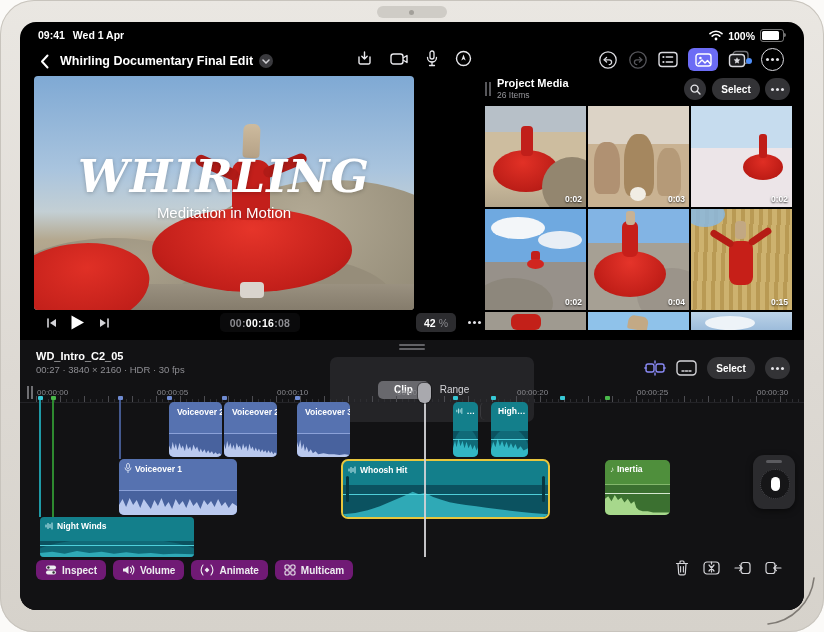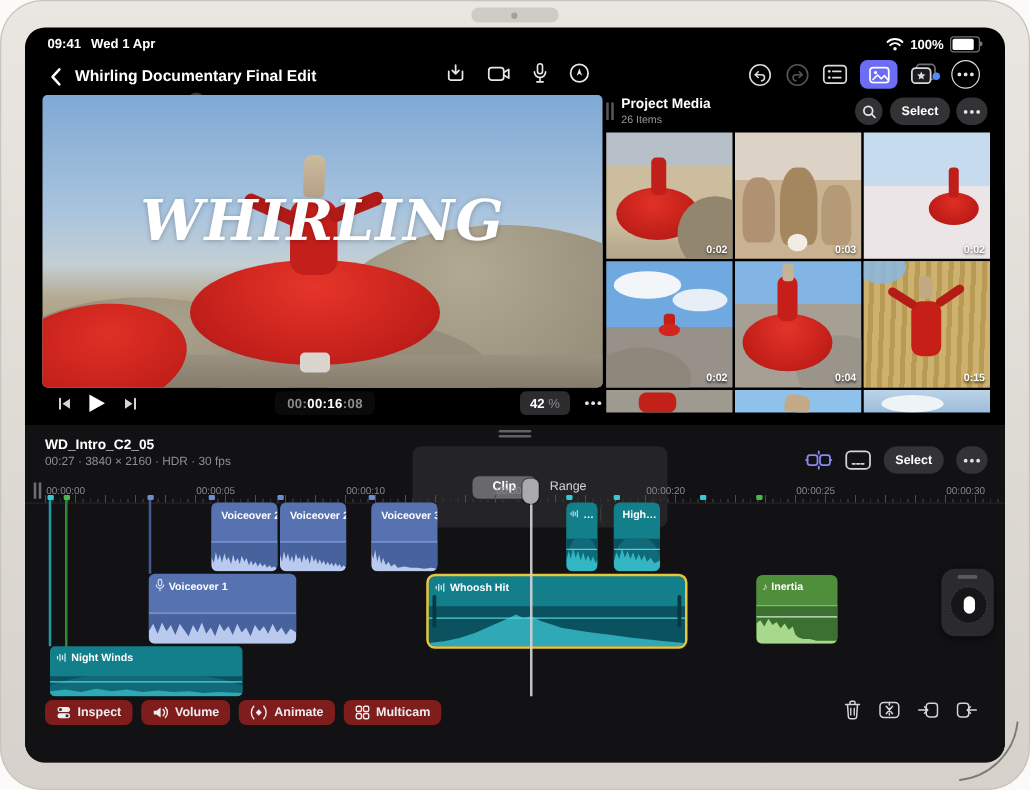--- a/index.html
+++ b/index.html
@@ -11,21 +11,21 @@
   #campill{position:absolute;left:377px;top:6px;width:70px;height:12px;border-radius:7px;background:#cfccc6;}
   #camdot{position:absolute;left:409px;top:10px;width:5px;height:5px;border-radius:50%;background:#a3a09a;}
   #pencil-arc{position:absolute;right:8px;bottom:6px;width:52px;height:50px;}
   
   .sbtext{font-size:10.5px;font-weight:700;color:#fff;}
   
   .pill{background:#333336;border-radius:13px;color:#fff;font-size:10px;font-weight:600;display:flex;align-items:center;justify-content:center;}
   .dots{width:3px;height:3px;border-radius:50%;background:#e4e4e8;box-shadow:5px 0 #e4e4e8,10px 0 #e4e4e8;}
   .cir{border-radius:50%;display:flex;align-items:center;justify-content:center;}
   
-  #viewer{position:absolute;left:14px;top:54px;width:448px;height:234px;border-radius:4px;overflow:hidden;background:linear-gradient(180deg,#7fa9d4 0%,#a9c4de 40%,#c3cfd4 58%,#b4a88f 70%,#9a9080 100%);}
+  #viewer{position:absolute;left:14px;top:54px;width:380px;height:234px;border-radius:4px;overflow:hidden;background:linear-gradient(180deg,#7fa9d4 0%,#a9c4de 40%,#c3cfd4 58%,#b4a88f 70%,#9a9080 100%);}
   .hill{position:absolute;border-radius:50%;}
   .ovl-title{position:absolute;left:0;right:0;top:74px;text-align:center;font-family:"DejaVu Serif",serif;font-style:italic;font-weight:700;font-size:45px;color:#fff;letter-spacing:1px;text-shadow:0 1px 4px rgba(0,0,0,.25);}
   .ovl-sub{position:absolute;left:0;right:0;top:128px;text-align:center;font-size:15px;color:#fff;font-weight:400;text-shadow:0 1px 3px rgba(0,0,0,.3);}
   
   .thumb{position:absolute;overflow:hidden;background:#222;}
   .dur{position:absolute;right:4px;bottom:3px;font-size:8.5px;color:#fff;text-shadow:0 1px 2px rgba(0,0,0,.8);font-weight:600;}
   
   #tl-bg{position:absolute;left:0;top:318px;width:784px;height:270px;background:#121214;}
   .seg{display:flex;align-items:center;background:#242427;border-radius:7px;padding:2px;}
   .seg .s{width:51px;height:18px;display:flex;align-items:center;justify-content:center;font-size:10px;color:#d6d6da;border-radius:5px;}
@@ -38,21 +38,21 @@
   .cblue .band{background:#48629e;border-top:1px solid #8ba1d8;}
   .cteal{background:#137f8b;}
   .cteal .band{background:#0b5260;}
   .cgreen{background:#4f8f3c;}
   .cgreen .band{background:#3b7030;border-top:1px solid #83b76c;}
   .dome2{position:absolute;left:-6%;right:-6%;bottom:0;height:112%;background:#106a78;border-radius:50% 50% 0 0/100% 100% 0 0;}
   .vline{position:absolute;left:0;right:0;height:1px;background:#56dbe6;opacity:.9;}
   .wsvg{position:absolute;left:0;bottom:0;width:100%;height:100%;display:block;}
   .th{position:absolute;top:50%;transform:translateY(-50%);width:3px;height:26px;border-radius:2px;background:#073740;}
   .mk{position:absolute;top:374px;width:5px;height:4px;border-radius:1px;}
-  .tool{display:flex;align-items:center;gap:5px;background:#7f1d1d;border-radius:6px;height:20px;padding:0 9px;color:#ededf0;font-size:10px;font-weight:600;}
+  .tool{display:flex;align-items:center;gap:5px;background:#701a75;border-radius:6px;height:20px;padding:0 9px;color:#ededf0;font-size:10px;font-weight:600;}
   .ticon{display:flex;}
 </style>
 </head>
 <body>
 
 <div id="stage">
 <div id="ipad"></div>
 <div id="campill"></div>
 <div id="camdot"></div>
 
@@ -71,21 +71,21 @@
     <span class="sbtext">100%</span>
     <span style="position:relative;width:22px;height:11px;border:1px solid rgba(255,255,255,.45);border-radius:3px;display:inline-block;">
       <span style="position:absolute;left:1px;top:1px;bottom:1px;width:17px;background:#fff;border-radius:1.5px;"></span>
       <span style="position:absolute;right:-3px;top:3px;width:2px;height:4px;background:rgba(255,255,255,.45);border-radius:0 2px 2px 0;"></span>
     </span>
   </div>
 
   <svg class="abs" style="left:20px;top:32px;" width="9" height="15" viewBox="0 0 9 15">
         <path d="M7.5 1.5 2 7.5l5.5 6" stroke="#fff" stroke-width="2" fill="none" stroke-linecap="round" stroke-linejoin="round"></path>
       </svg>
-  <div class="abs" style="left:40px;top:32px;display:flex;align-items:center;gap:6px;flex-direction:column;">
+  <div class="abs" style="left:40px;top:32px;display:flex;align-items:center;gap:6px;">
     <span style="font-size:12.5px;font-weight:700;">Whirling Documentary Final Edit</span>
     <span class="cir" style="width:14px;height:14px;background:#3a3a3e;">
       <svg width="8" height="5" viewBox="0 0 8 5">
             <path d="M1 1l3 3 3-3" stroke="#cfcfd4" stroke-width="1.5" fill="none" stroke-linecap="round"></path>
           </svg>
     </span>
   </div>
 
   <div class="abs" style="left:336px;top:28px;display:flex;gap:17px;align-items:center;">
     <svg width="17" height="17" viewBox="0 0 17 17">
@@ -153,20 +153,21 @@
 
     <div class="hill" style="left:-34px;bottom:-20px;width:150px;height:86px;background:radial-gradient(ellipse at 60% 30%,#e03026,#b81a16 80%);transform:rotate(-9deg);"></div>
 
     <div class="hill" style="left:118px;top:132px;width:200px;height:84px;background:radial-gradient(ellipse at 50% 25%,#e6352a,#c21f1a 70%,#a31613);"></div>
     <div class="abs" style="left:198px;top:84px;width:38px;height:60px;border-radius:12px;background:#c31f1b;"></div>
     <div class="abs" style="left:160px;top:86px;width:46px;height:11px;border-radius:6px;background:#b01b17;transform:rotate(24deg);"></div>
     <div class="abs" style="left:228px;top:84px;width:46px;height:11px;border-radius:6px;background:#b01b17;transform:rotate(-22deg);"></div>
     <div class="abs" style="left:209px;top:48px;width:17px;height:34px;border-radius:6px 6px 4px 4px;background:linear-gradient(180deg,#cdbb9e,#b5a186);transform:rotate(2deg);"></div>
     <div class="abs" style="left:206px;top:206px;width:24px;height:16px;border-radius:4px;background:#d9d4cd;"></div>
     <div class="ovl-title">WHIRLING</div>
+    <div class="ovl-sub">Meditation in Motion</div>
   </div>
 
   <div class="abs" style="left:14px;top:288px;width:448px;height:26px;">
     <svg class="abs" style="left:12px;top:7px;" width="12" height="12" viewBox="0 0 12 12">
           <path d="M2 2v8" stroke="#d4d4d8" stroke-width="1.6" stroke-linecap="round"></path>
           <path d="M10 2 4 6l6 4z" fill="#d4d4d8"></path>
         </svg>
     <svg class="abs" style="left:36px;top:4px;" width="15" height="17" viewBox="0 0 15 17">
           <path d="M1.5 1.5 14 8.5 1.5 15.5z" fill="#fff"></path>
         </svg>

